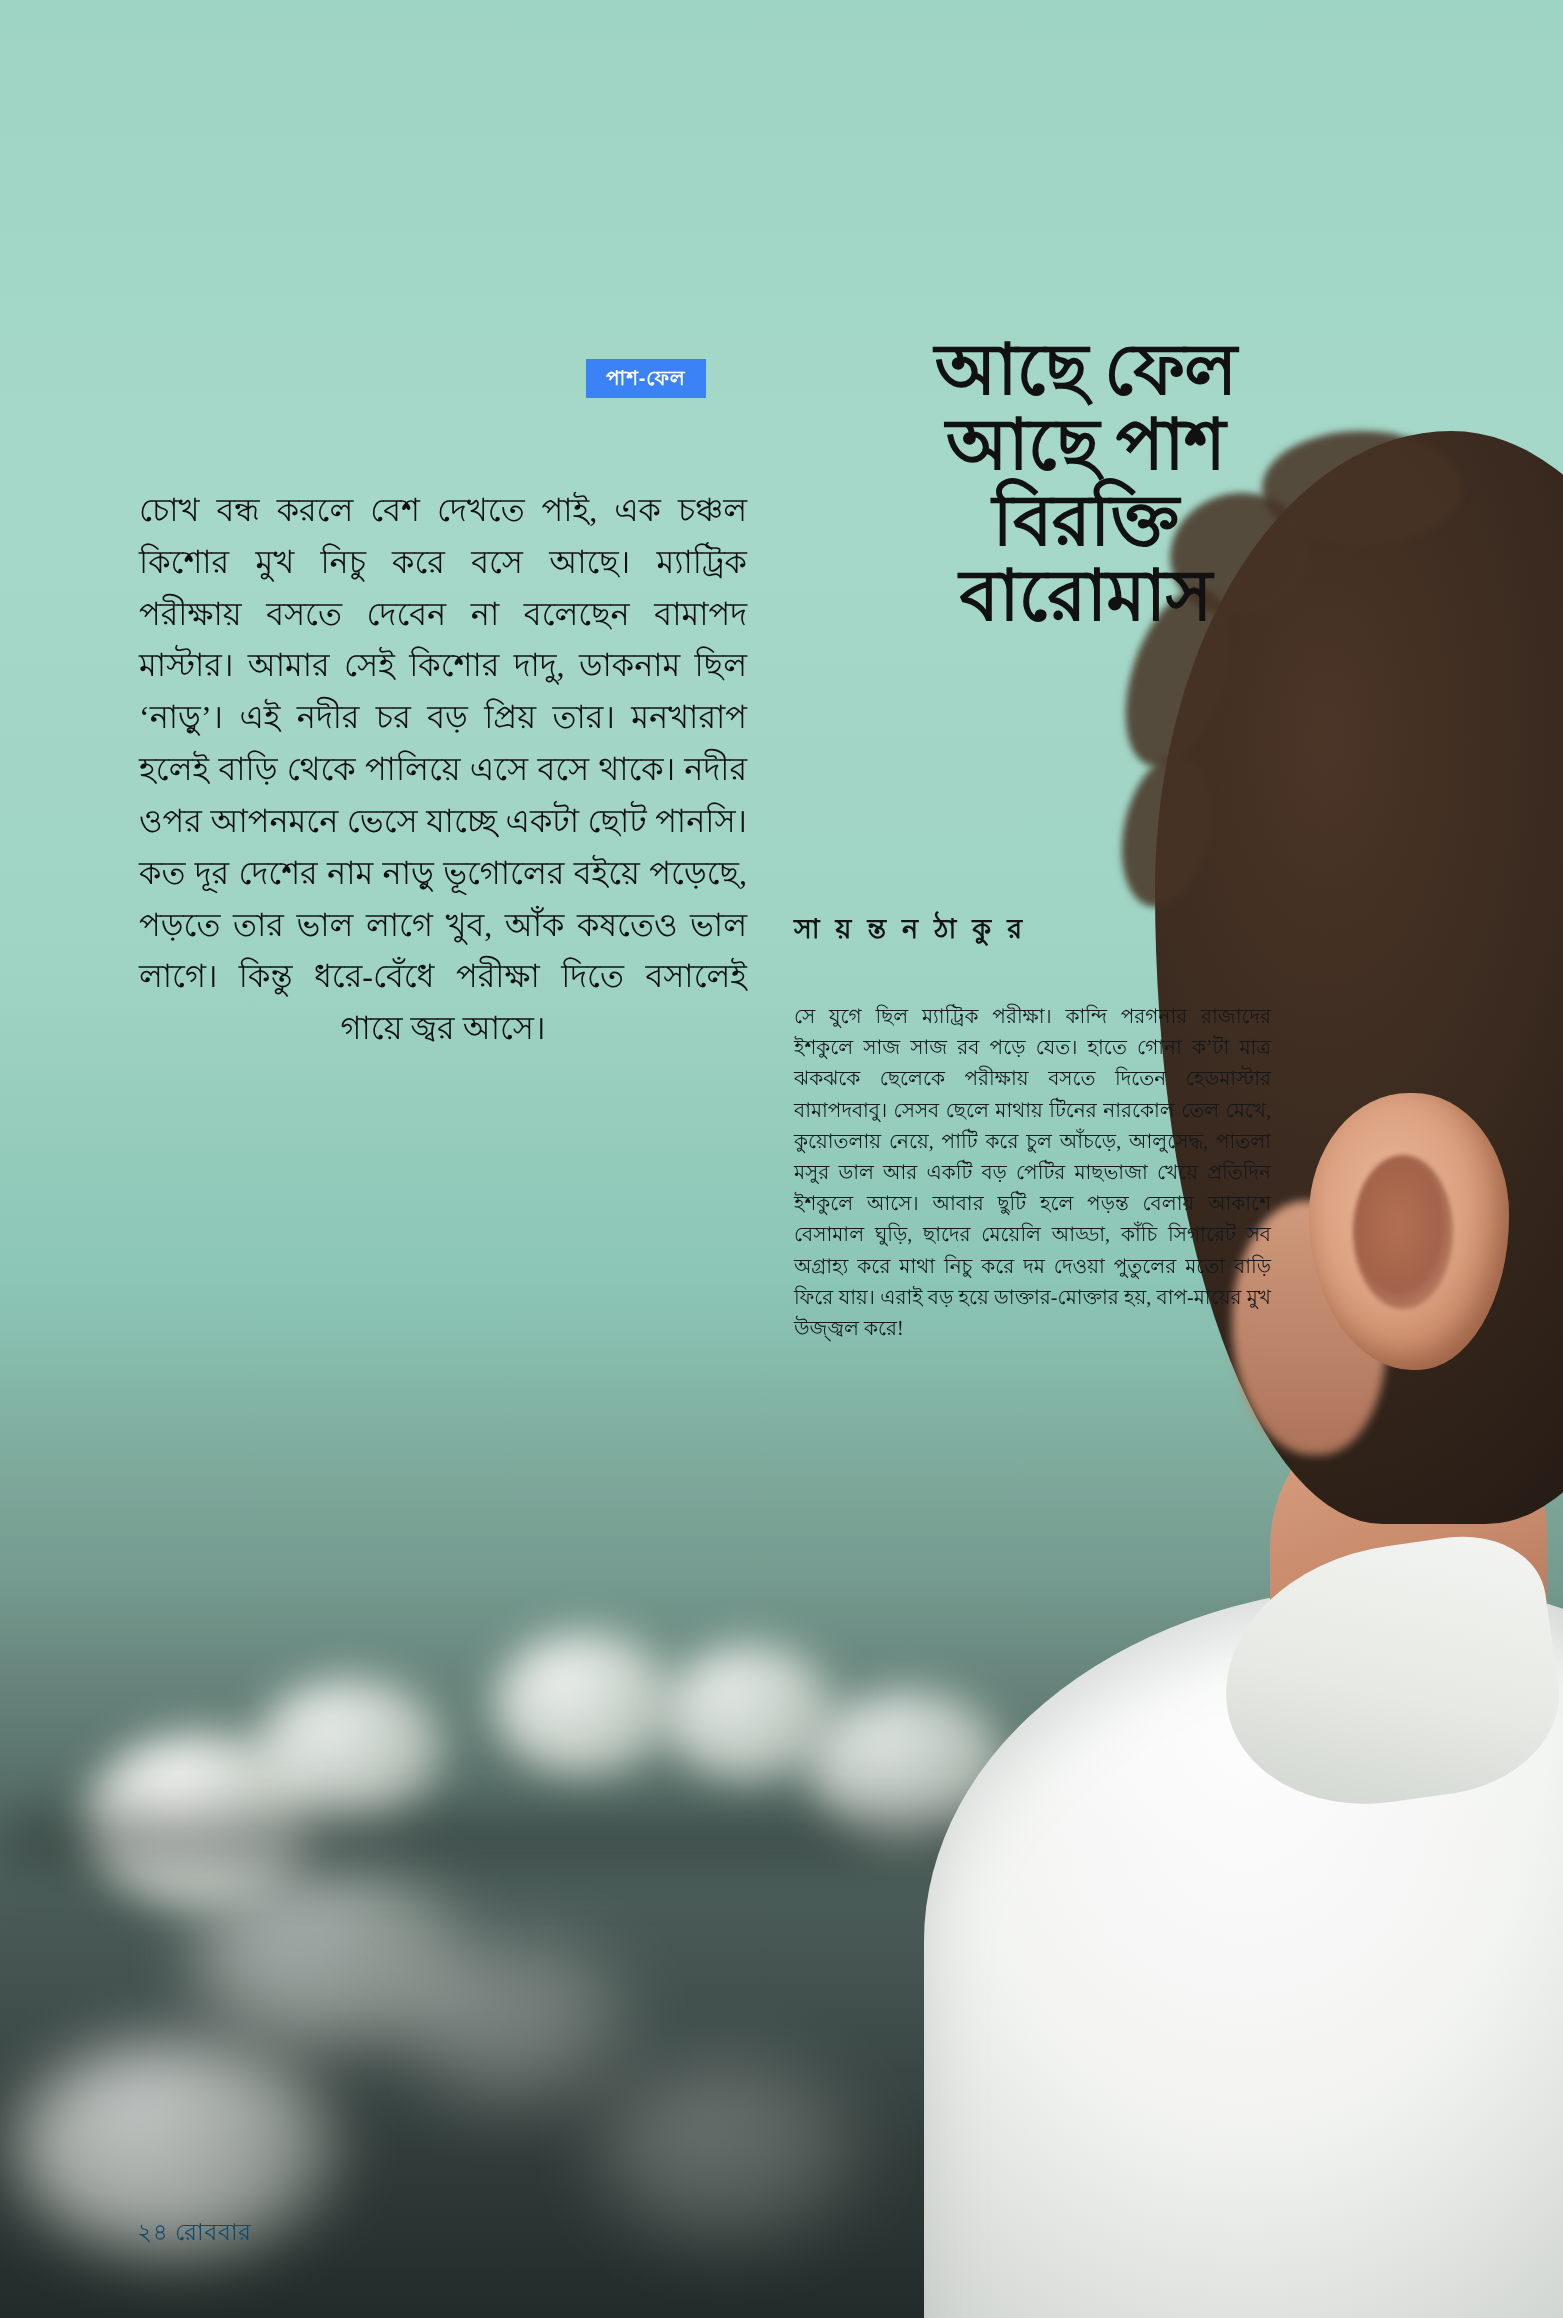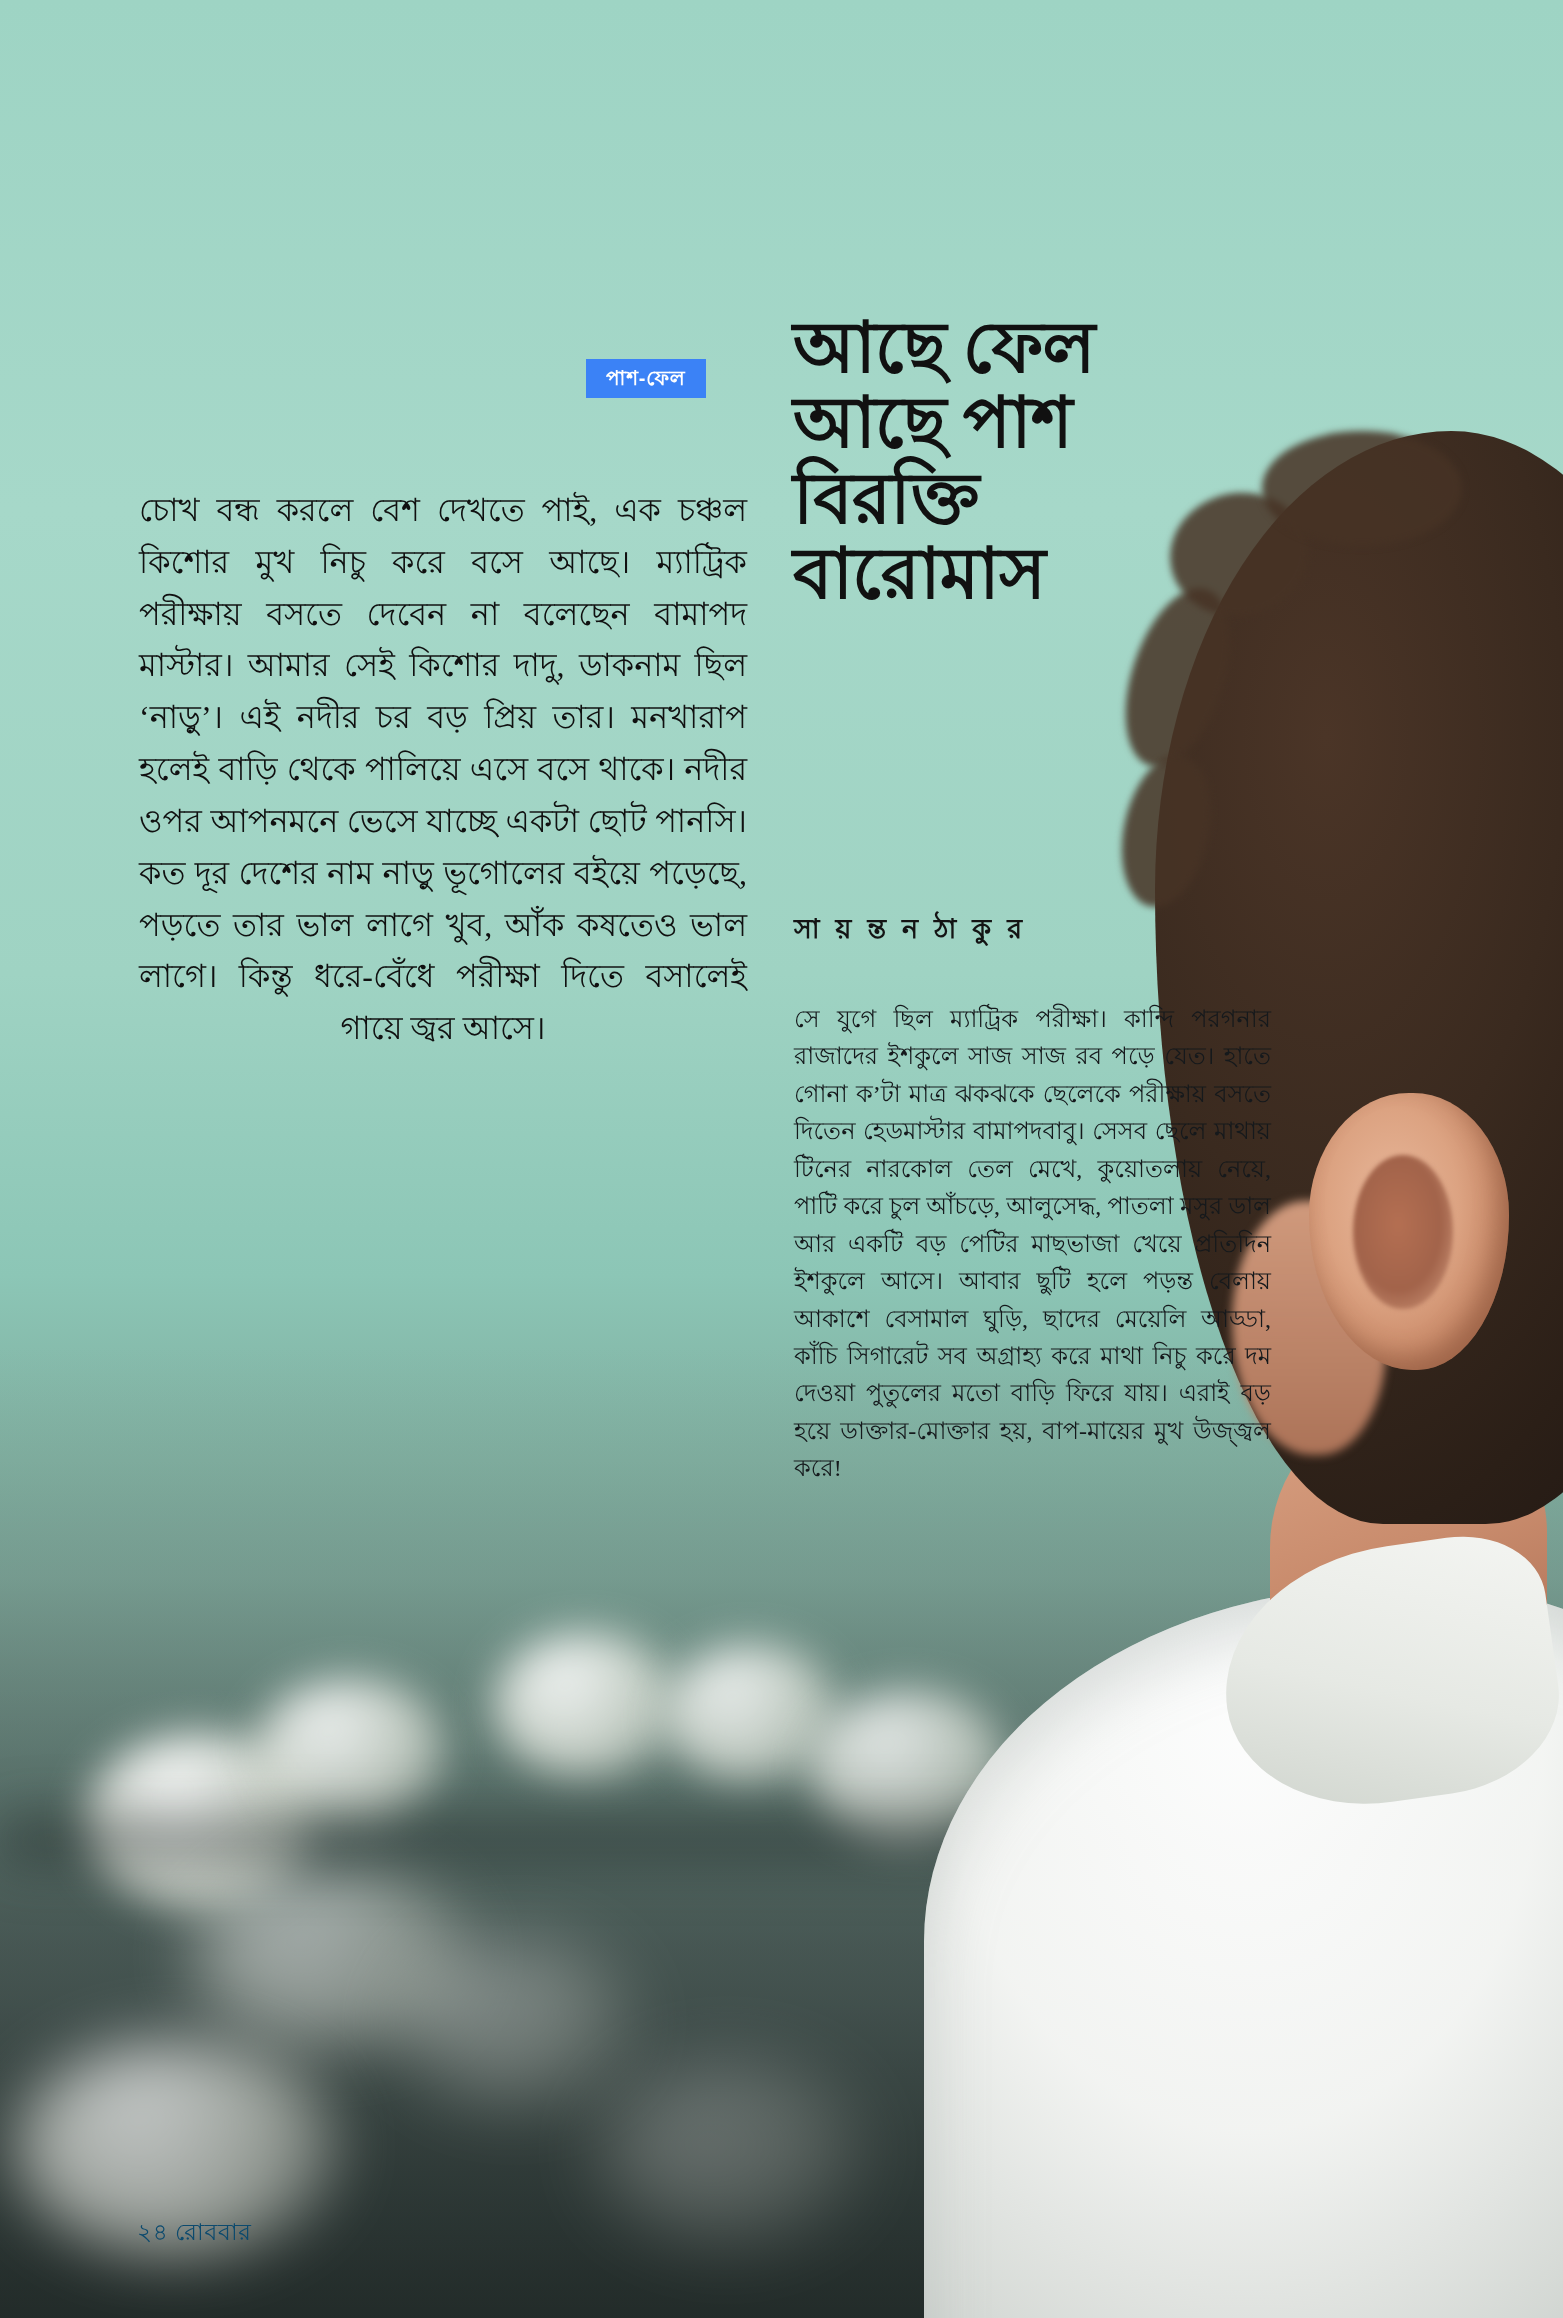--- a/index.html
+++ b/index.html
@@ -164,28 +164,29 @@
     font-size: 20px;
     font-weight: bold;
     letter-spacing: 0.8px;
     padding: 8.5px 20px 10px 20px;
     line-height: 1;
   }
 
   .headline {
     position: absolute;
     left: 793px;
-    top: 311px;
+    top: 333px;
     width: 585px;
     color: #111111;
     font-family: "Liberation Serif", serif;
     font-weight: bold;
     font-size: 71px;
     line-height: 1.06;
     letter-spacing: -0.8px;
+    text-align: center;
   }
   .headline div { white-space: nowrap; }
 
   .byline {
     position: absolute;
     left: 794px;
     top: 908px;
     width: 539px;
     color: #141414;
     font-family: "Liberation Serif", serif;
@@ -207,21 +208,21 @@
     text-align-last: center;
   }
 
   .body-col {
     position: absolute;
     left: 794px;
     top: 1001px;
     width: 477px;
     color: #15191c;
     font-family: "Liberation Serif", serif;
-    font-size: 24px;
+    font-size: 20px;
     line-height: 1.56;
     text-align: justify;
   }
   .body-col p { margin: 0; }
   .body-col p + p { text-indent: 23px; }
 
   .folio {
     position: absolute;
     left: 137px;
     top: 2214px;

